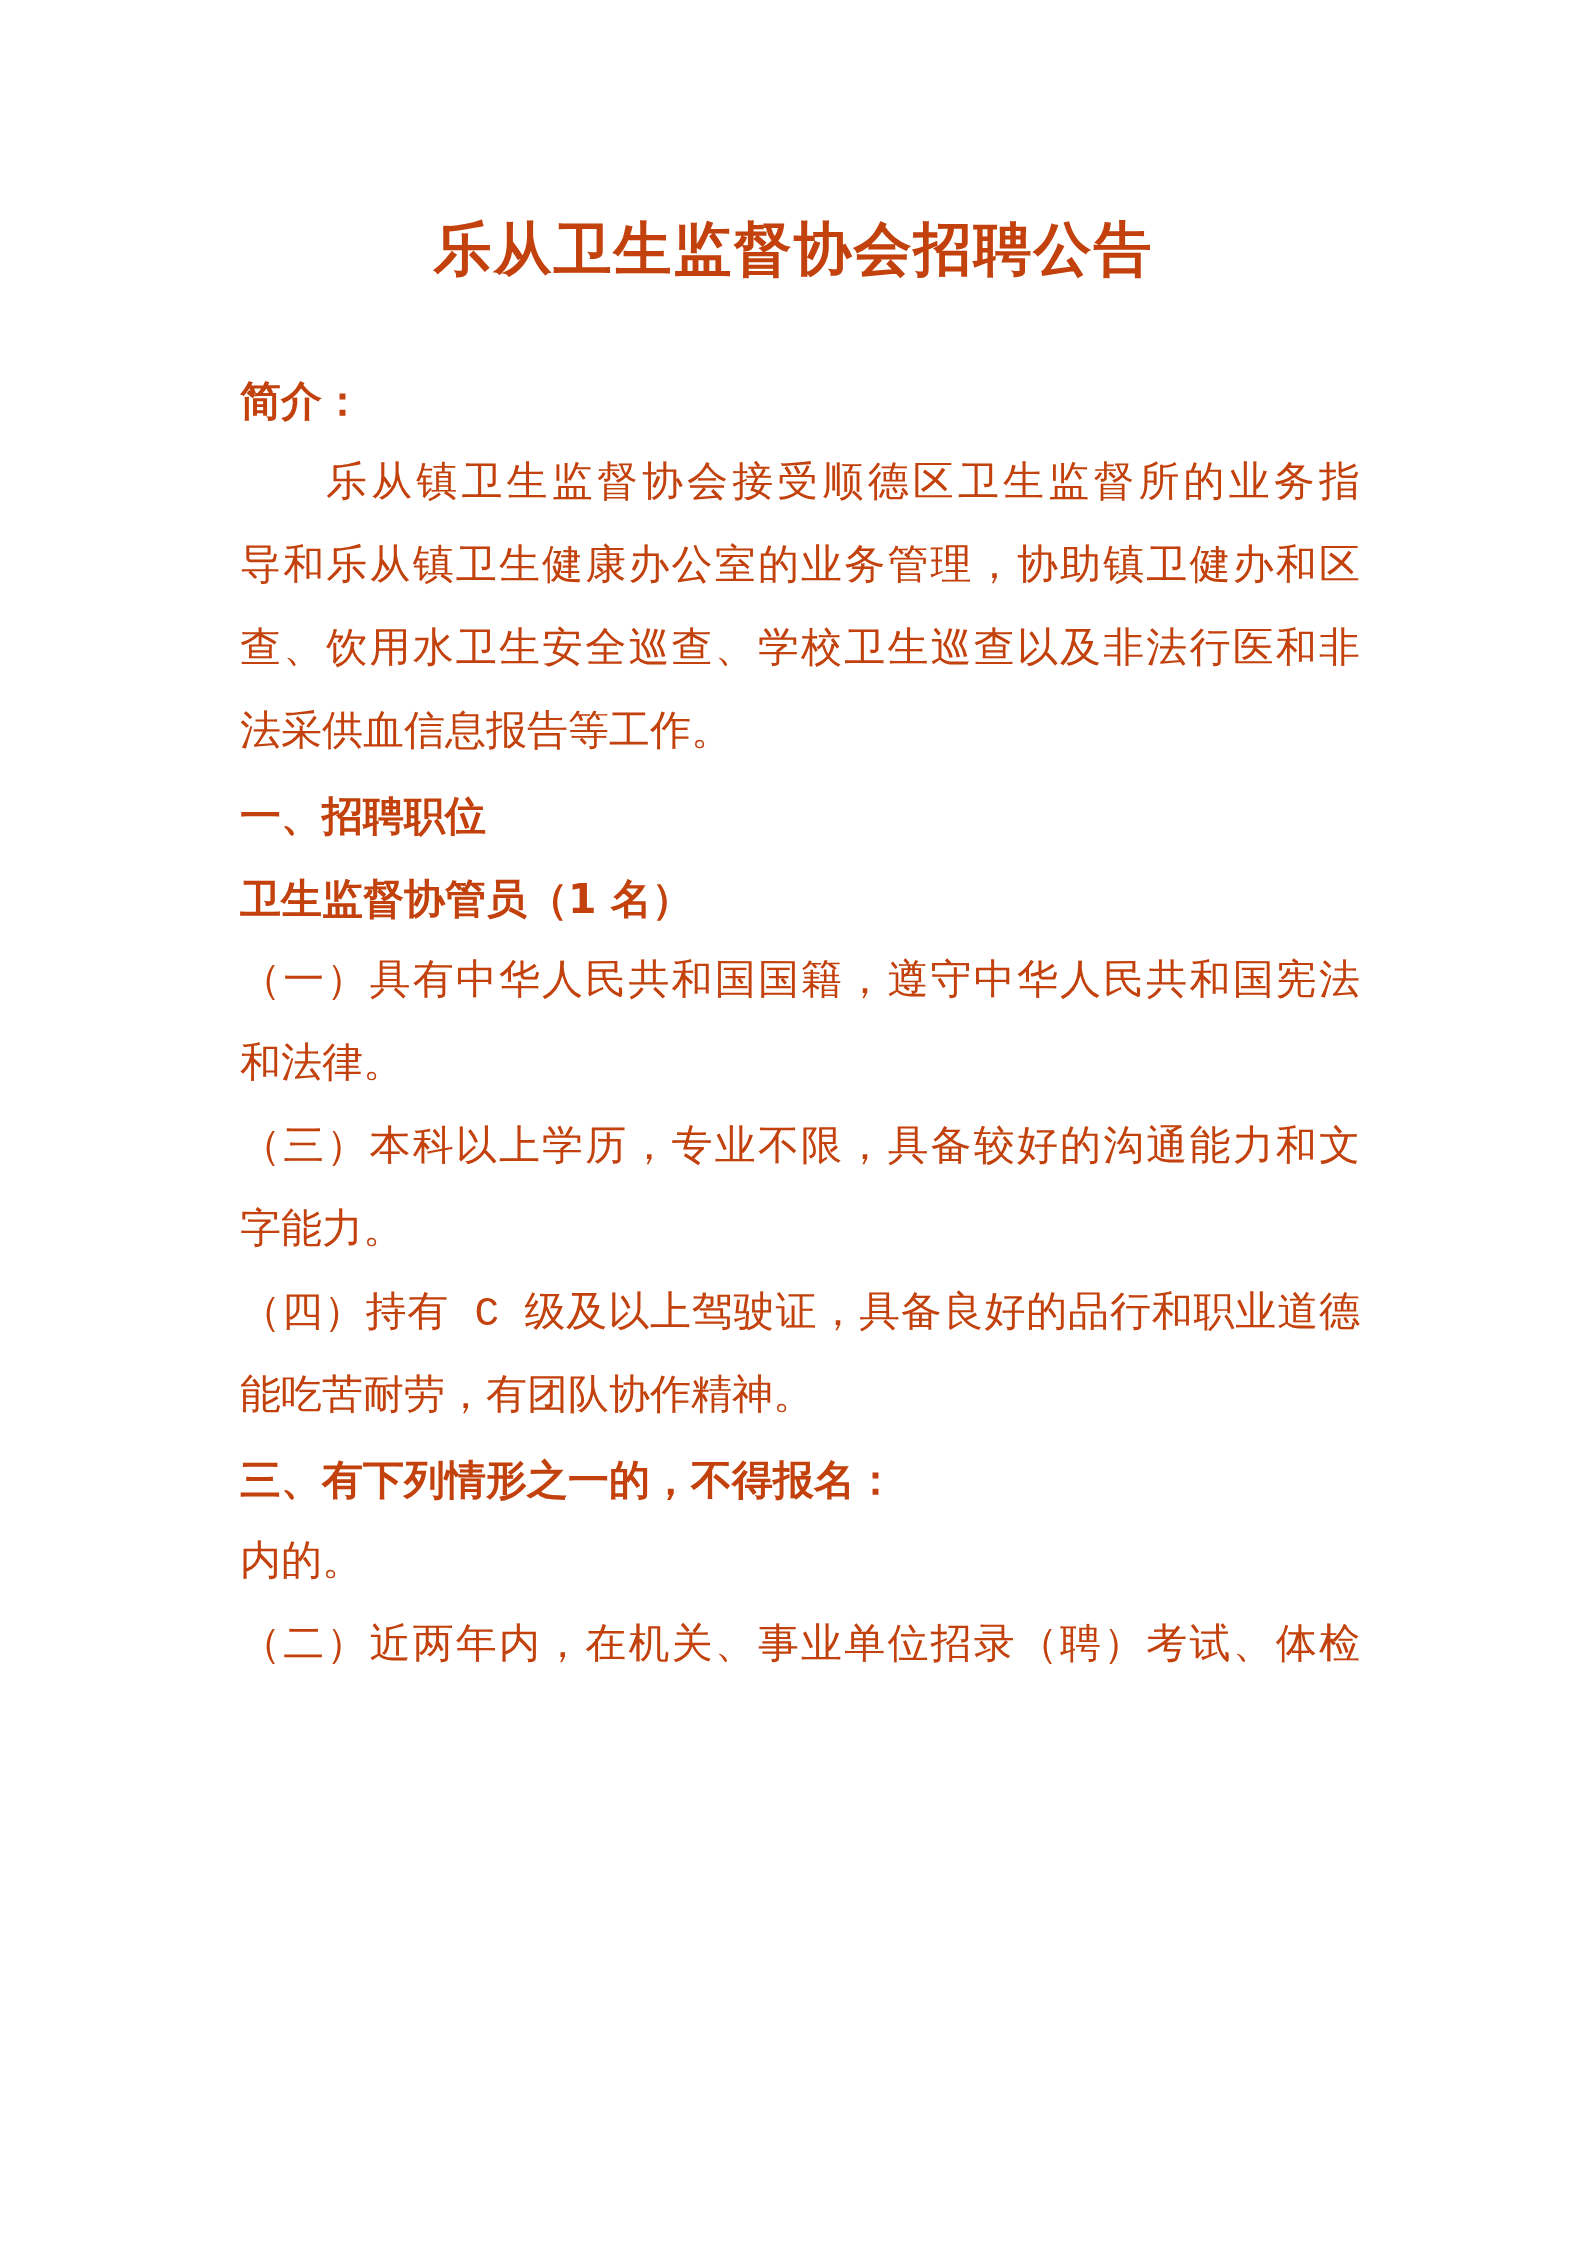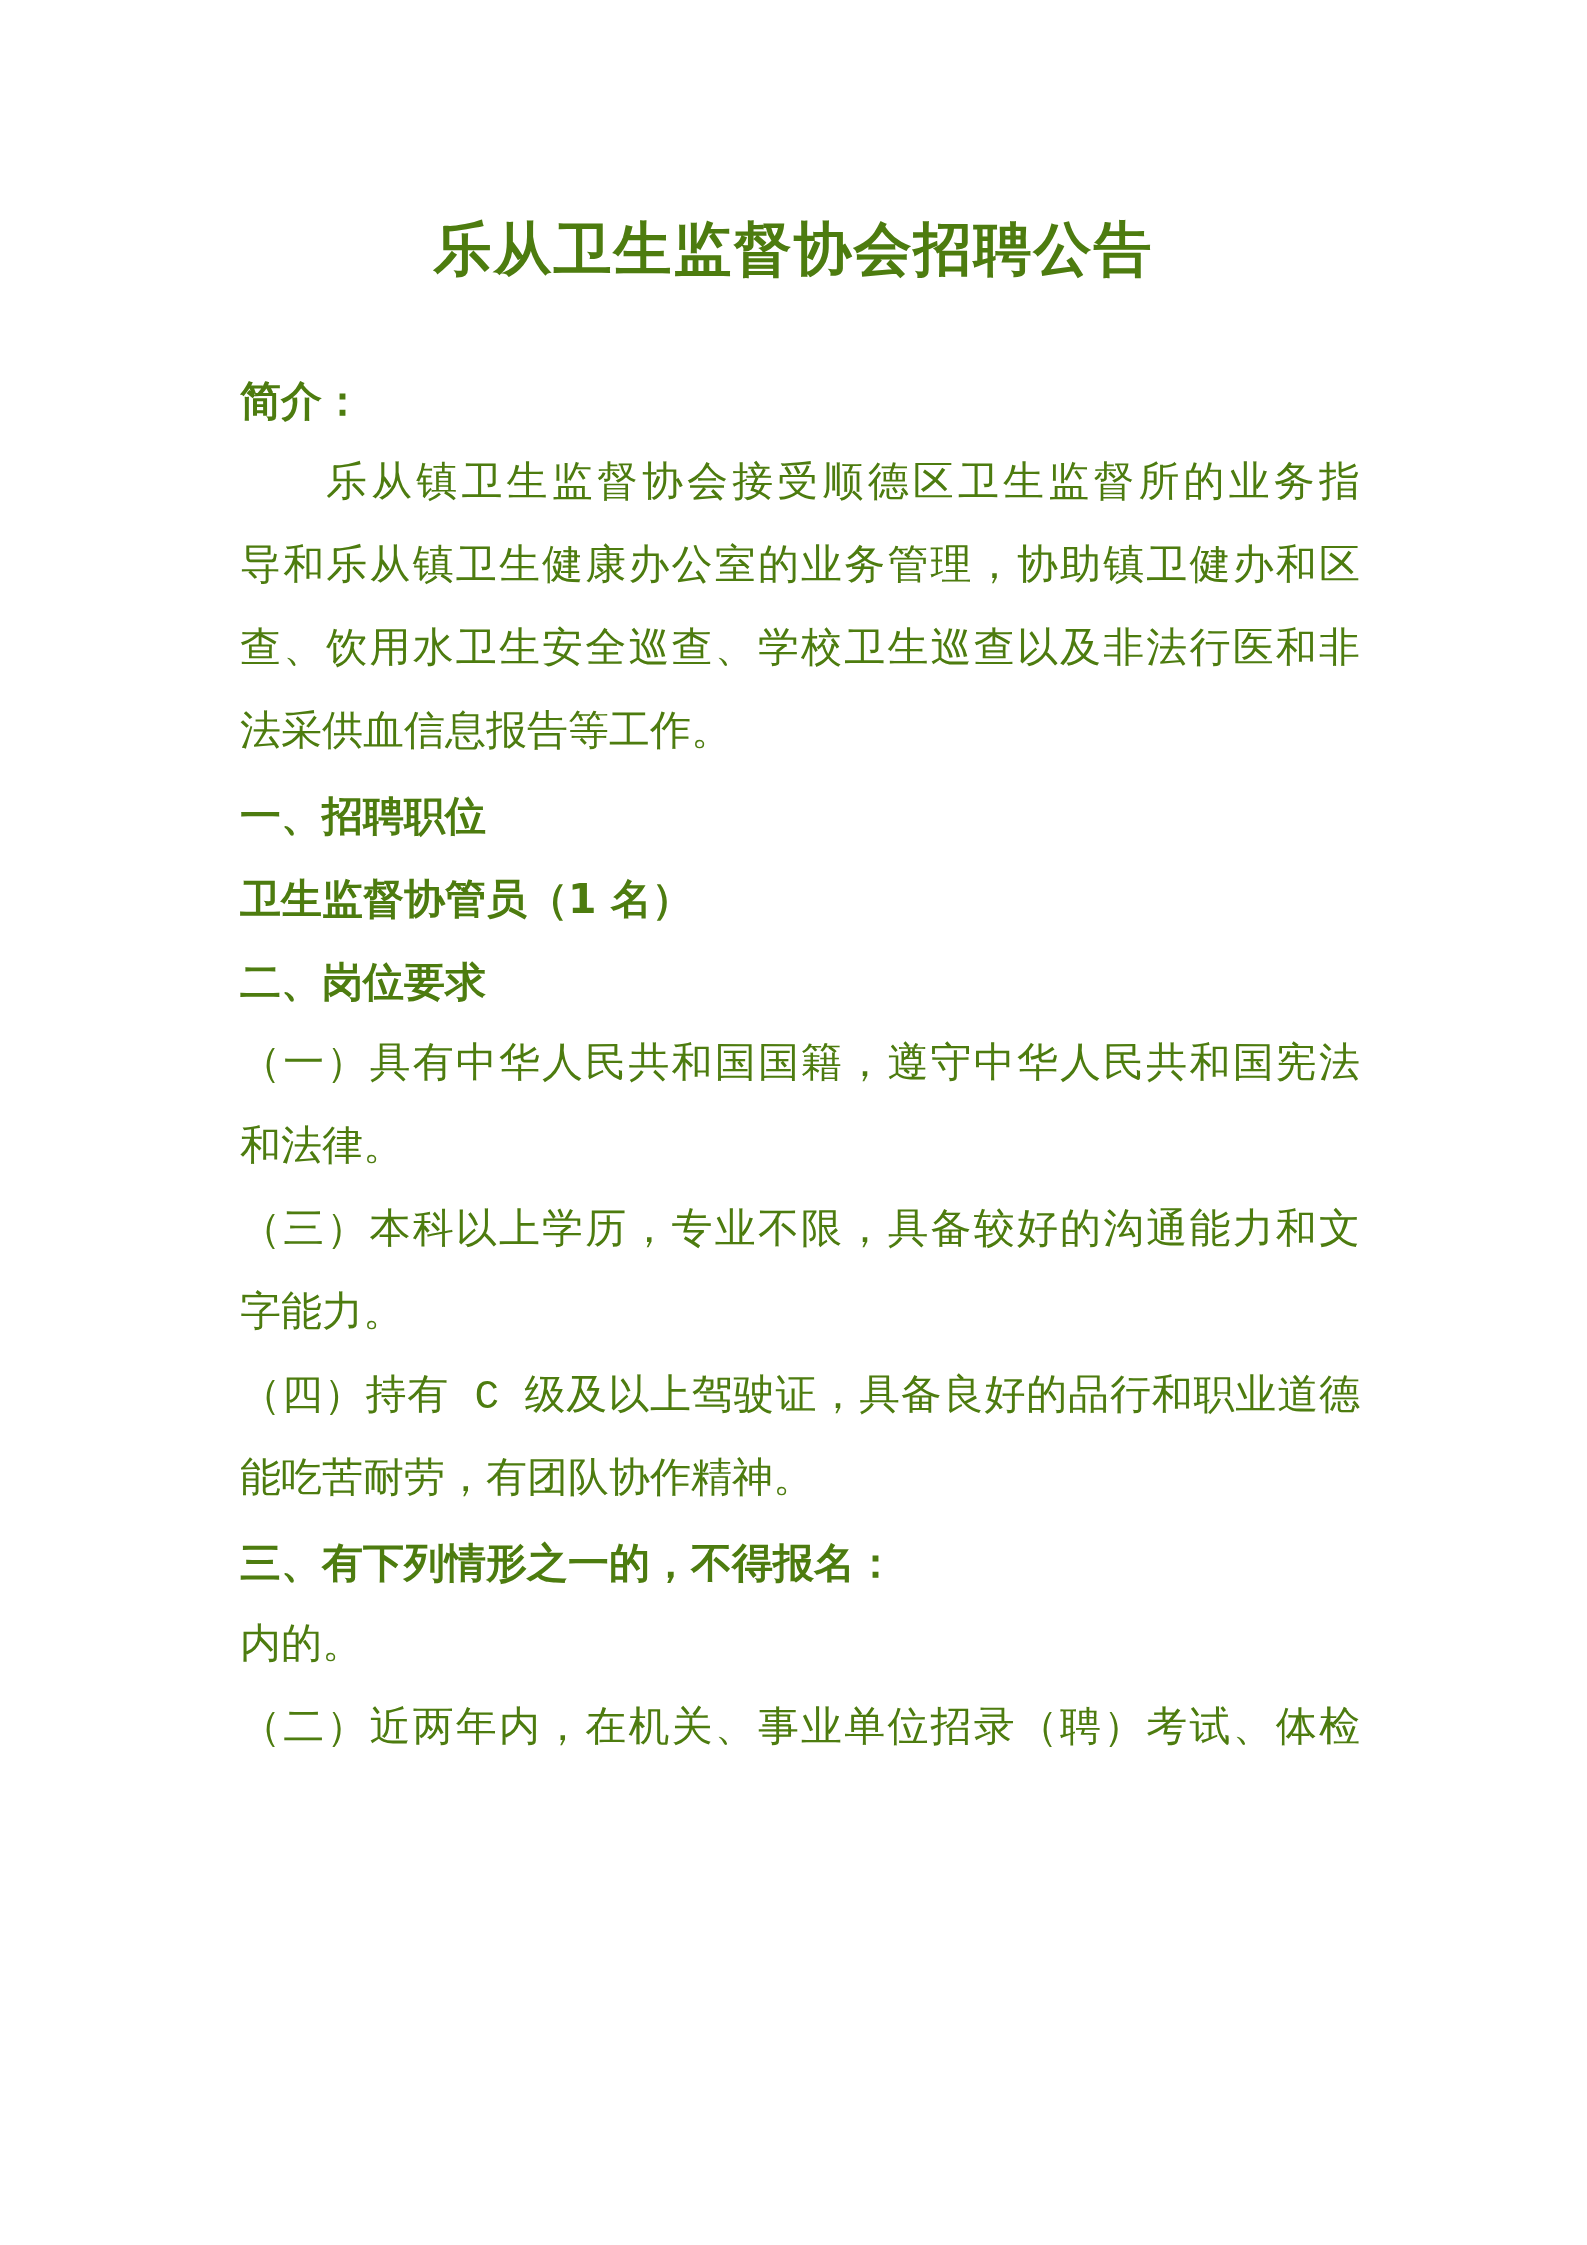--- a/index.html
+++ b/index.html
@@ -49,37 +49,36 @@
     text-align-last: justify;
     text-justify: inter-character;
   }
   .indent2 {
     text-indent: 86px;
   }
 </style>
 </head>
 <body>
 
-<div class="page" style="background: rgb(255, 255, 255); color: #4d7c0f;">
+<div class="page" style="background: rgb(255, 255, 255); color: #c2410c;">
 
   <div class="doc-title">乐从卫生监督协会招聘公告</div>
 
   <div class="content">
 
     <div class="line head-line">简介：</div>
 
     <div class="line body-line full indent2">乐从镇卫生监督协会接受顺德区卫生监督所的业务指</div>
     <div class="line body-line full">导和乐从镇卫生健康办公室的业务管理，协助镇卫健办和区</div>
     <div class="line body-line full">查、饮用水卫生安全巡查、学校卫生巡查以及非法行医和非</div>
     <div class="line body-line">法采供血信息报告等工作。</div>
 
     <div class="line head-line">一、招聘职位</div>
     <div class="line head-line">卫生监督协管员（1 名）</div>
 
-    <div class="line head-line">二、岗位要求</div>
 
     <div class="line body-line full">（一）具有中华人民共和国国籍，遵守中华人民共和国宪法</div>
     <div class="line body-line">和法律。</div>
     <div class="line body-line full">（三）本科以上学历，专业不限，具备较好的沟通能力和文</div>
     <div class="line body-line">字能力。</div>
     <div class="line body-line full">（四）持有 C 级及以上驾驶证，具备良好的品行和职业道德</div>
     <div class="line body-line">能吃苦耐劳，有团队协作精神。</div>
 
     <div class="line head-line">三、有下列情形之一的，不得报名：</div>
 

